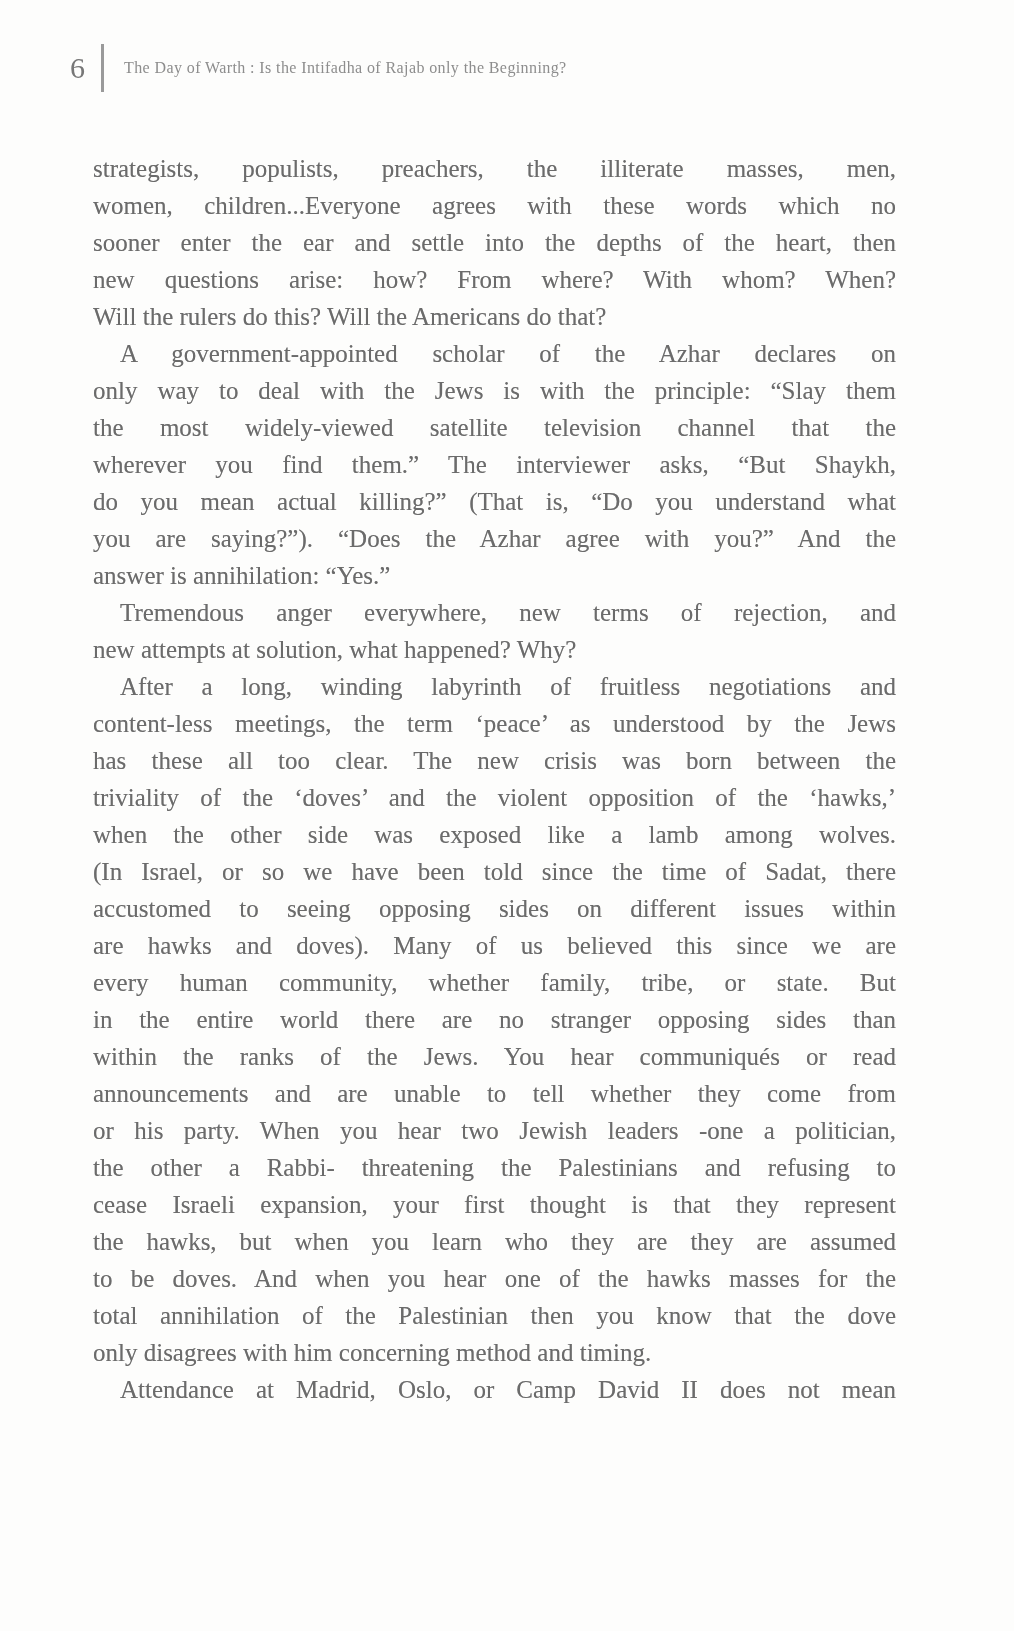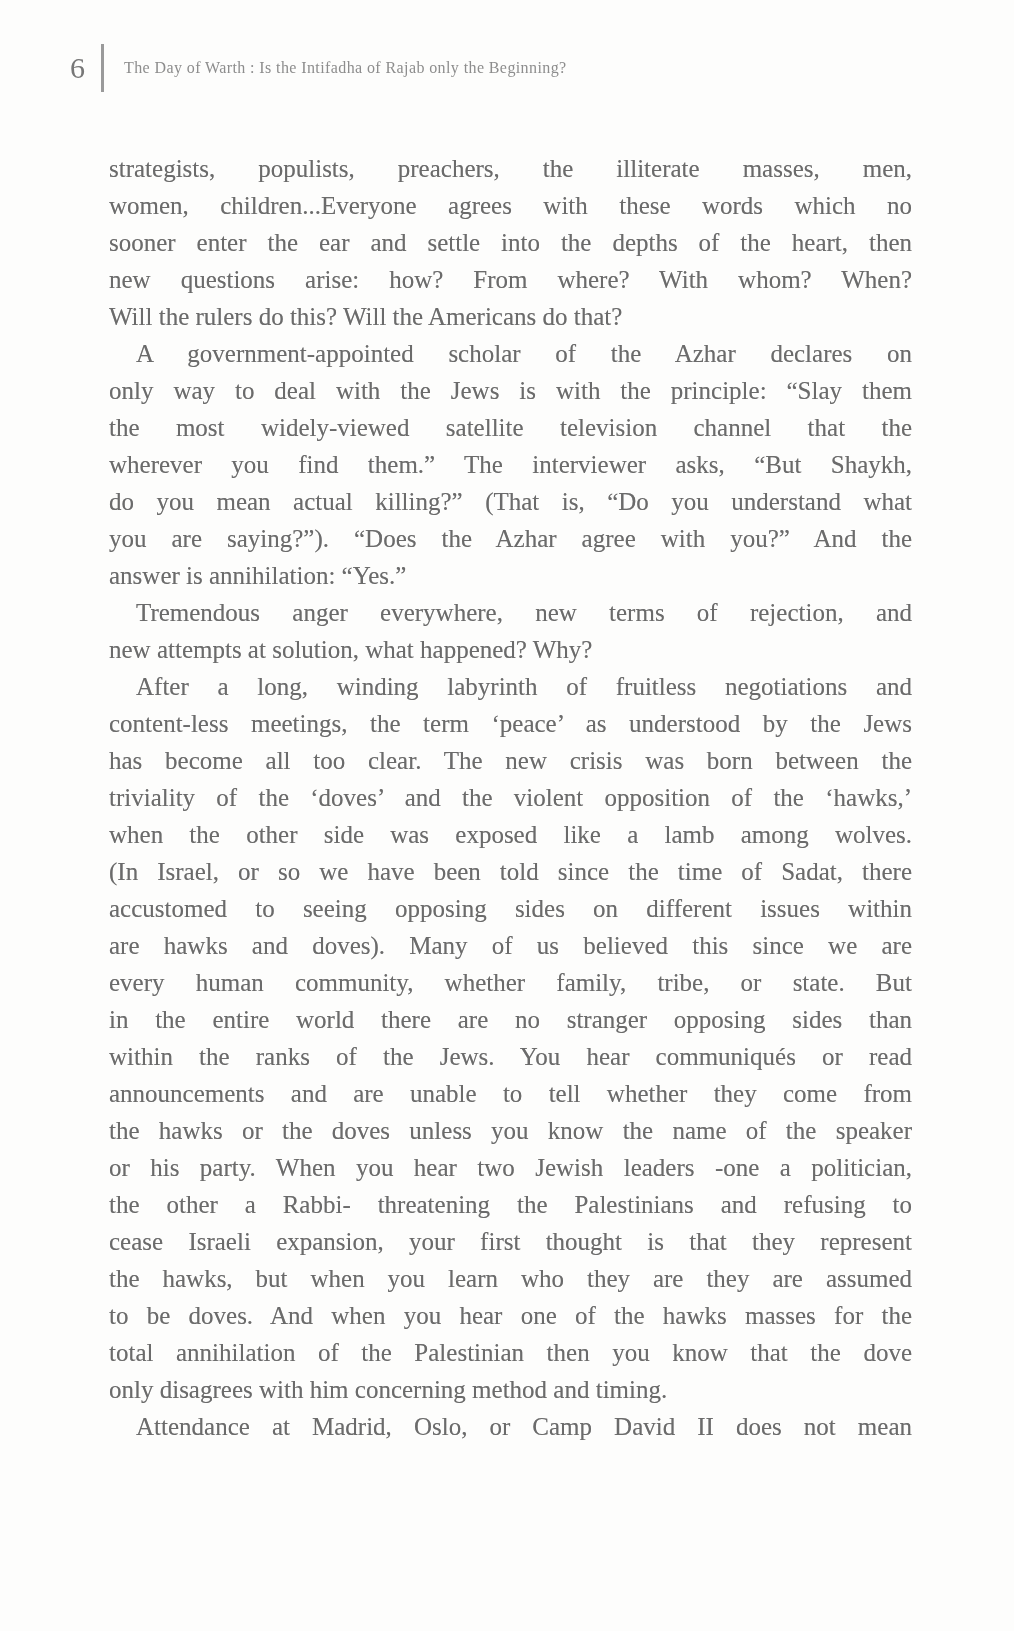--- a/index.html
+++ b/index.html
@@ -31,21 +31,21 @@
   }
   .running-head {
     font-size: 16px;
     color: #8d8d8d;
     letter-spacing: 0.4px;
     white-space: nowrap;
   }
   .body-text {
     position: absolute;
     top: 150px;
-    left: 109px;
+    left: 93px;
     width: 803px;
   }
   .line {
     height: 37px;
     line-height: 37px;
     font-size: 25px;
     color: #6b6b6b;
     text-align: justify;
     text-align-last: justify;
     white-space: nowrap;
@@ -73,31 +73,30 @@
       <div class="line">only way to deal with the Jews is with the principle: “Slay them</div>
       <div class="line">the most widely-viewed satellite television channel that the</div>
       <div class="line">wherever you find them.” The interviewer asks, “But Shaykh,</div>
       <div class="line">do you mean actual killing?” (That is, “Do you understand what</div>
       <div class="line">you are saying?”). “Does the Azhar agree with you?” And the</div>
       <div class="line short">answer is annihilation: “Yes.”</div>
       <div class="line indent">Tremendous anger everywhere, new terms of rejection, and</div>
       <div class="line short">new attempts at solution, what happened? Why?</div>
       <div class="line indent">After a long, winding labyrinth of fruitless negotiations and</div>
       <div class="line">content-less meetings, the term ‘peace’ as understood by the Jews</div>
-      <div class="line">has become all too clear. The new crisis was born between the</div>
+      <div class="line">has these all too clear. The new crisis was born between the</div>
       <div class="line">triviality of the ‘doves’ and the violent opposition of the ‘hawks,’</div>
       <div class="line">when the other side was exposed like a lamb among wolves.</div>
       <div class="line">(In Israel, or so we have been told since the time of Sadat, there</div>
       <div class="line">accustomed to seeing opposing sides on different issues within</div>
       <div class="line">are hawks and doves). Many of us believed this since we are</div>
       <div class="line">every human community, whether family, tribe, or state.  But</div>
       <div class="line">in the entire world there are no stranger opposing sides than</div>
       <div class="line">within the ranks of the Jews. You hear communiqués or read</div>
       <div class="line">announcements and are unable to tell whether they come from</div>
-      <div class="line">the hawks or the doves unless you know the name of the speaker</div>
       <div class="line">or his party. When you hear two Jewish leaders -one a politician,</div>
       <div class="line">the other a Rabbi- threatening the Palestinians and refusing to</div>
       <div class="line">cease Israeli expansion, your first thought is that they represent</div>
       <div class="line">the hawks, but when you learn who they are they are assumed</div>
       <div class="line">to be doves. And when you hear one of the hawks masses for the</div>
       <div class="line">total annihilation of the Palestinian then you know that the dove</div>
       <div class="line short">only disagrees with him concerning method and timing.</div>
       <div class="line indent">Attendance at Madrid, Oslo, or Camp David II does not mean</div>
     </div>
 </div>

